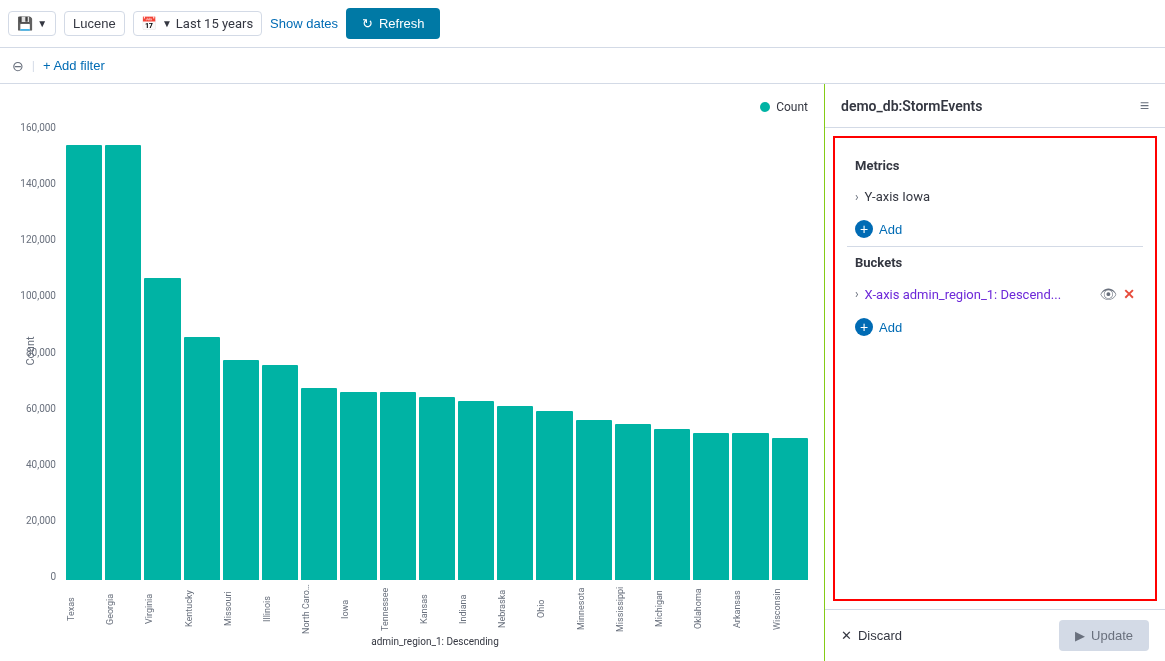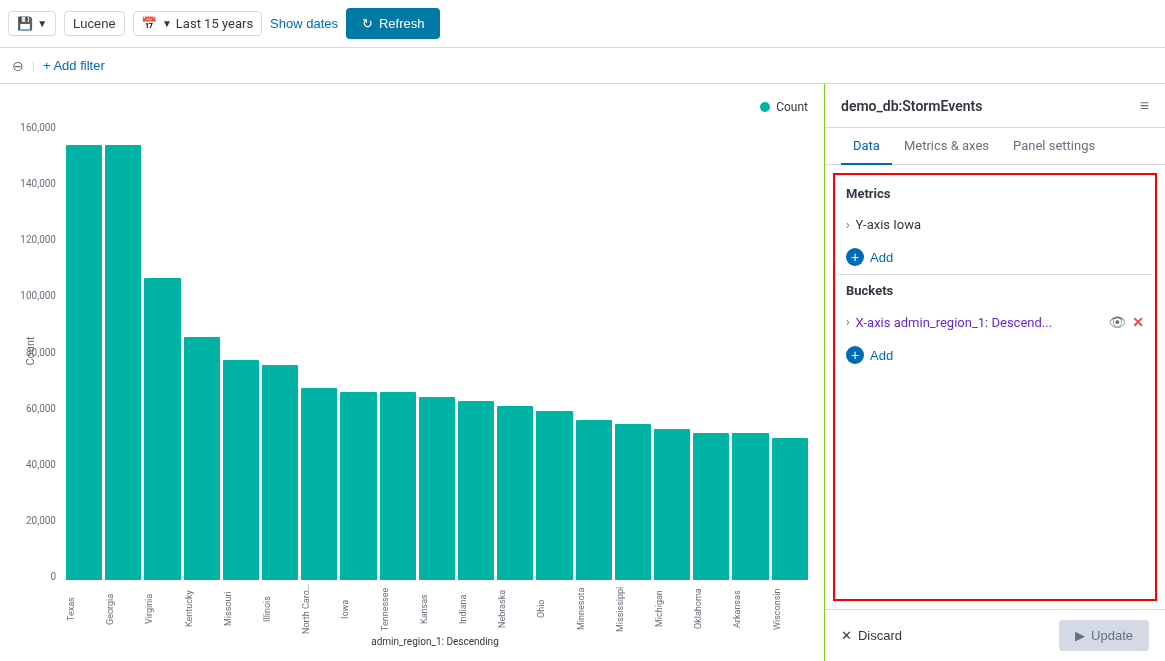--- a/index.html
+++ b/index.html
@@ -100,21 +100,21 @@
     .panel-tabs {
       display: flex; border-bottom: 1px solid #d3dae6; padding: 0 16px;
     }
     .panel-tab {
       padding: 10px 12px; font-size: 13px; color: #69707d; cursor: pointer;
       border-bottom: 2px solid transparent; margin-bottom: -1px;
     }
     .panel-tab.active { color: #006bb4; border-bottom-color: #006bb4; }
 
     .panel-content {
-      flex: 1; overflow-y: auto; padding: 3px; border: 2px solid red; margin: 8px;
+      flex: 1; overflow-y: auto; padding: 12px; border: 2px solid red; margin: 8px;
     }
 
     .section-title {
       font-size: 13px; font-weight: 700; color: #343741; padding: 8px 8px 8px 8px;
     }
     .section-divider { border: none; border-top: 1px solid #d3dae6; margin: 0; }
 
     .metric-row {
       display: flex; align-items: center; gap: 6px; padding: 8px;
       cursor: pointer;
@@ -253,25 +253,20 @@
       </div>
     </div>
     <div class="x-axis-title">admin_region_1: Descending</div>
   </div>
 
   <div class="right-panel">
     <div class="panel-header">
       <span class="panel-title">demo_db:StormEvents</span>
       <span class="panel-menu-icon">≡</span>
     </div>
-    <div class="panel-tabs">
-      <div class="panel-tab active">Data</div>
-      <div class="panel-tab">Metrics &amp; axes</div>
-      <div class="panel-tab">Panel settings</div>
-    </div>
     <div class="panel-content">
 
       <div class="section-title">Metrics</div>
       <div class="metric-row">
         <span class="chevron-icon">›</span>
         <span class="metric-label">Y-axis Iowa</span>
       </div>
       <button class="add-btn">
         <span class="plus-circle">+</span>
         <span>Add</span>

